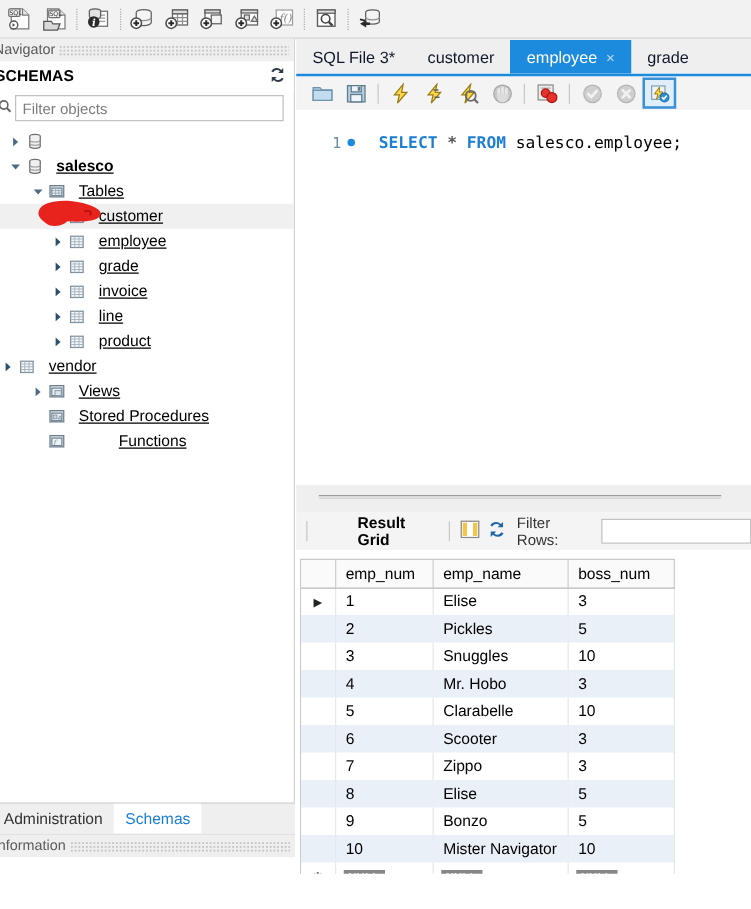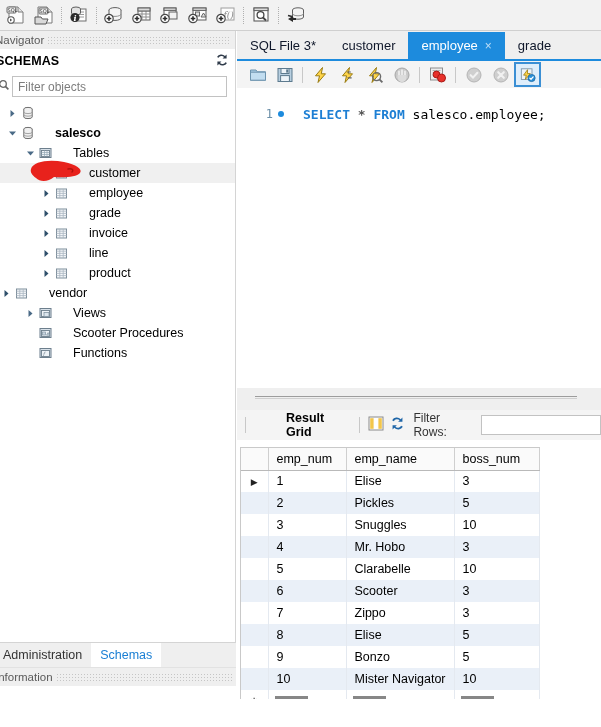--- a/index.html
+++ b/index.html
@@ -73,21 +73,21 @@
   .filter-input::placeholder { color: #7d7d7d; }
 
   .tree { padding-top: 3px; font-size: 12.5px; }
   .tree-row {
     height: 20px; display: flex; align-items: center;
     white-space: nowrap; position: relative;
   }
   .tree-row.selected { background: #f0f0f0; }
   .twisty { width: 13px; flex: 0 0 13px; display: flex; align-items: center; justify-content: center; }
   .tree-icon { width: 17px; flex: 0 0 17px; display: flex; align-items: center; justify-content: center; }
-  .tree-label { margin-left: 19px; }
+  .tree-label { margin-left: 9px; text-decoration: underline; }
   .tree-label.bold { font-weight: bold; }
 
   
   .redblob {
     position: absolute; left: 28px; top: 127px;
     width: 58px; height: 26px;
     pointer-events: none;
   }
 
   
@@ -532,24 +532,24 @@
 
       <div class="tree-row" style="padding-left:37px;">
         <span class="tree-icon">
           <svg width="15" height="14" viewBox="0 0 15 14">
             <rect x="2" y="2.5" width="11" height="9" fill="#d9e2ea" stroke="#6d7f8d" stroke-width="1"></rect>
             <rect x="3.5" y="4.5" width="8" height="6" fill="#eef3f7" stroke="#6d7f8d" stroke-width=".9"></rect>
             <rect x="4.6" y="6" width="3" height="3" fill="#c9d6e0" stroke="#8496a4" stroke-width=".7"></rect>
             <path d="M8.5 9.2 l1.6 -2.6 l1.6 2.6 z" fill="#c9d6e0" stroke="#8496a4" stroke-width=".7"></path>
           </svg>
         </span>
-        <span class="tree-label">Scooter Procedures</span>
-      </div>
-
-      <div class="tree-row" style="padding-left:37px;">
+        <span class="tree-label">Stored Procedures</span>
+      </div>
+
+      <div class="tree-row" style="padding-left:37px;gap:32px;">
         <span class="tree-icon">
           <svg width="15" height="14" viewBox="0 0 15 14">
             <rect x="2" y="2.5" width="11" height="9" fill="#d9e2ea" stroke="#6d7f8d" stroke-width="1"></rect>
             <rect x="3.5" y="4.5" width="8" height="6" fill="#eef3f7" stroke="#6d7f8d" stroke-width=".9"></rect>
             <text x="5" y="10" font-size="5.5" font-family="DejaVu Serif, serif" font-style="italic" fill="#7b8b98">f</text>
           </svg>
         </span>
         <span class="tree-label">Functions</span>
       </div>
     </div>

